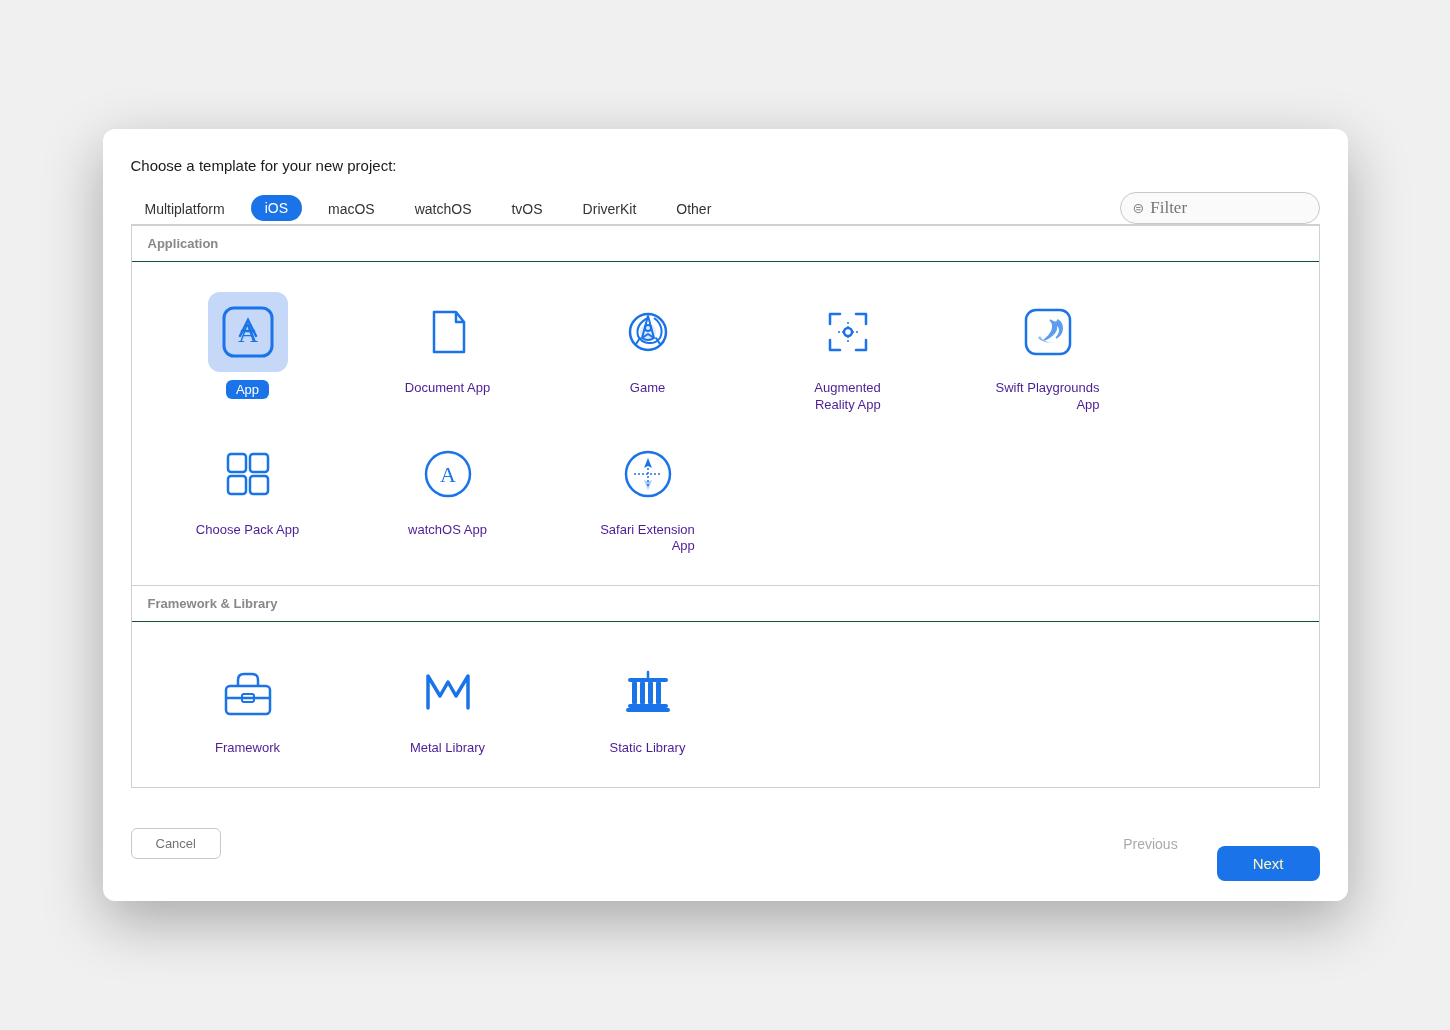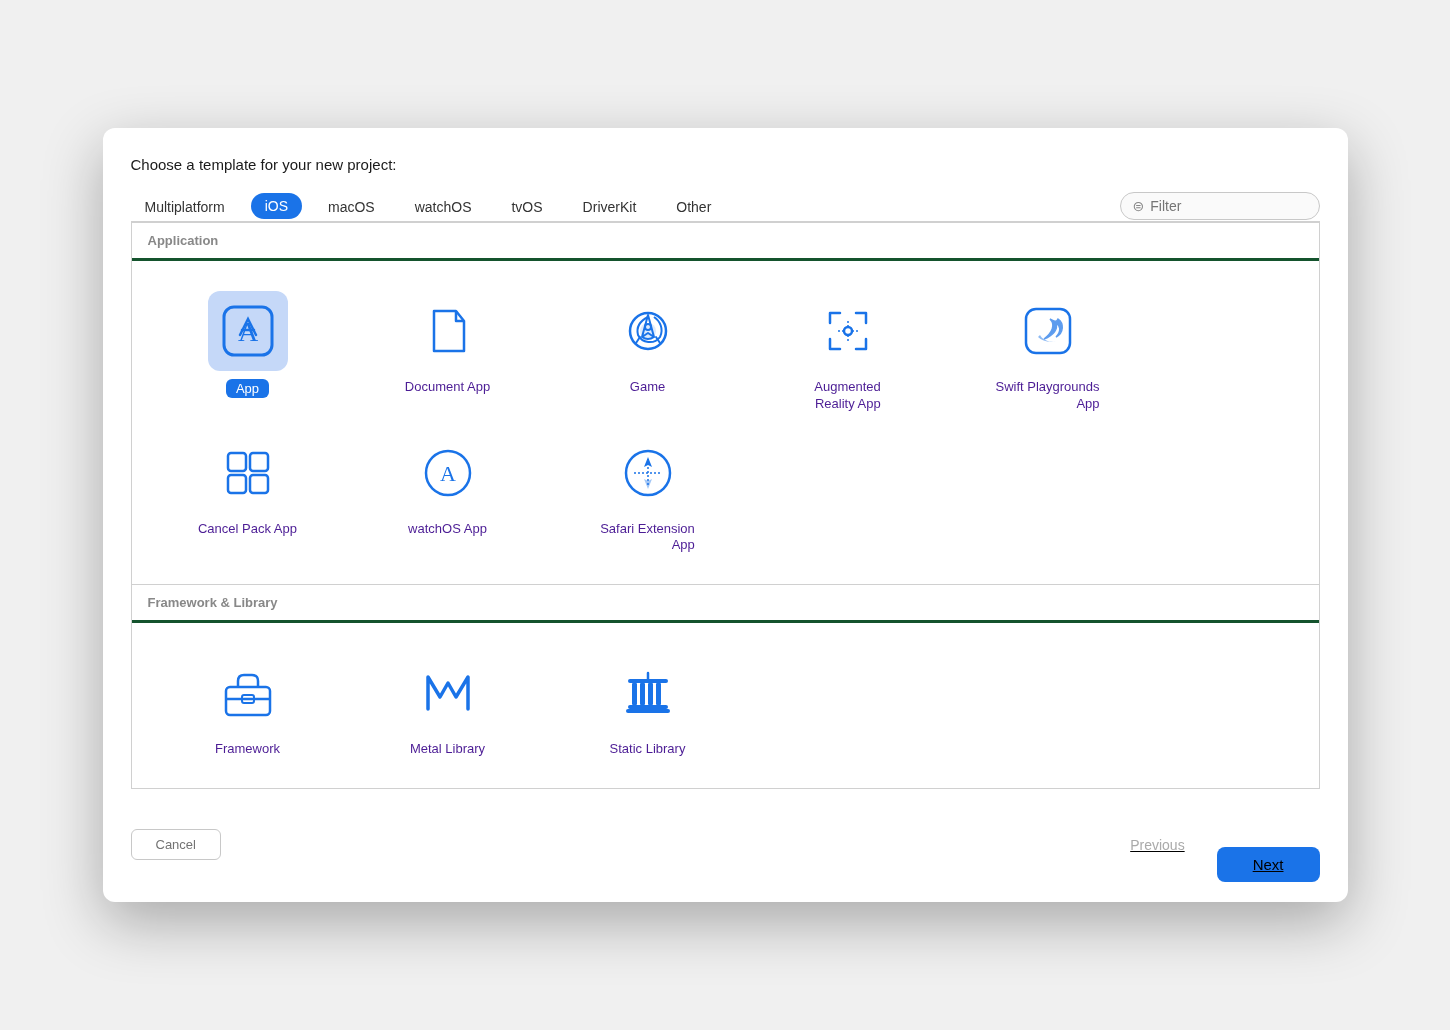--- a/index.html
+++ b/index.html
@@ -71,37 +71,37 @@
       min-width: 200px;
     }
     .filter-icon {
       color: #888;
       font-size: 14px;
     }
     .filter-input {
       border: none;
       background: transparent;
       outline: none;
-      font-size: 14px;
+      font-size: 17px;
       color: #0f766e;
-      font-family: Liberation Sans, sans-serif;
+      font-family: Liberation Serif, serif;
       width: 140px;
     }
     .section {
       border: 1px solid #d0d0d0;
       border-top: none;
       margin-bottom: 0;
     }
     .section-header {
       padding: 10px 16px;
       font-size: 13px;
       font-weight: 600;
       color: #888;
       text-transform: none;
-      border-bottom: 3px solid #14532d;
+      border-bottom: 1px solid #14532d;
       background: #fff;
     }
     .section-grid {
       display: flex;
       flex-wrap: wrap;
       padding: 20px 16px;
       gap: 0;
     }
     .template-item {
       display: flex;
@@ -160,43 +160,42 @@
       background: #fff;
       border-radius: 6px;
       padding: 7px 24px;
       font-size: 13px;
       cursor: pointer;
       font-family: inherit;
       color: #737373;
     }
     .nav-buttons {
       display: flex;
-      gap: 8px;
-      text-decoration: underline;
+      gap: 15px;
     }
     .prev-btn {
       background: transparent;
       border: none;
       padding: 7px 24px;
       font-size: 14px;
       cursor: pointer;
       font-family: inherit;
       color: #aaa;
       border-radius: 6px;
     }
     .next-btn {
       background: #1a73e8;
       border: none;
       border-radius: 8px;
       padding: 9px 36px;
       font-size: 15px;
       font-weight: 500;
       cursor: pointer;
       font-family: inherit;
-      color: #000000;
+      color: #fef9c3;
       margin-top: 40px;
     }
     .top-border {
       border-top: 1px solid #d0d0d0;
     }
   </style>
 </head>
 <body>
 
 <div class="dialog">
@@ -294,21 +293,21 @@
 
       <div class="template-item">
         <div class="icon-wrapper">
           <svg viewBox="0 0 56 56" fill="none" xmlns="http://www.w3.org/2000/svg">
             <rect x="8" y="8" width="18" height="18" rx="3" stroke="#1a73e8" stroke-width="2.5" fill="none"></rect>
             <rect x="30" y="8" width="18" height="18" rx="3" stroke="#1a73e8" stroke-width="2.5" fill="none"></rect>
             <rect x="8" y="30" width="18" height="18" rx="3" stroke="#1a73e8" stroke-width="2.5" fill="none"></rect>
             <rect x="30" y="30" width="18" height="18" rx="3" stroke="#1a73e8" stroke-width="2.5" fill="none"></rect>
           </svg>
         </div>
-        <span class="template-label">Cancel Pack App</span>
+        <span class="template-label">Choose Pack App</span>
       </div>
 
       <div class="template-item">
         <div class="icon-wrapper">
           <svg viewBox="0 0 56 56" fill="none" xmlns="http://www.w3.org/2000/svg">
             <circle cx="28" cy="28" r="22" stroke="#1a73e8" stroke-width="2.5" fill="none"></circle>
             <text x="28" y="36" text-anchor="middle" font-size="22" fill="#1a73e8" font-family="-apple-system" font-weight="500">A</text>
           </svg>
         </div>
         <span class="template-label">watchOS App</span>

